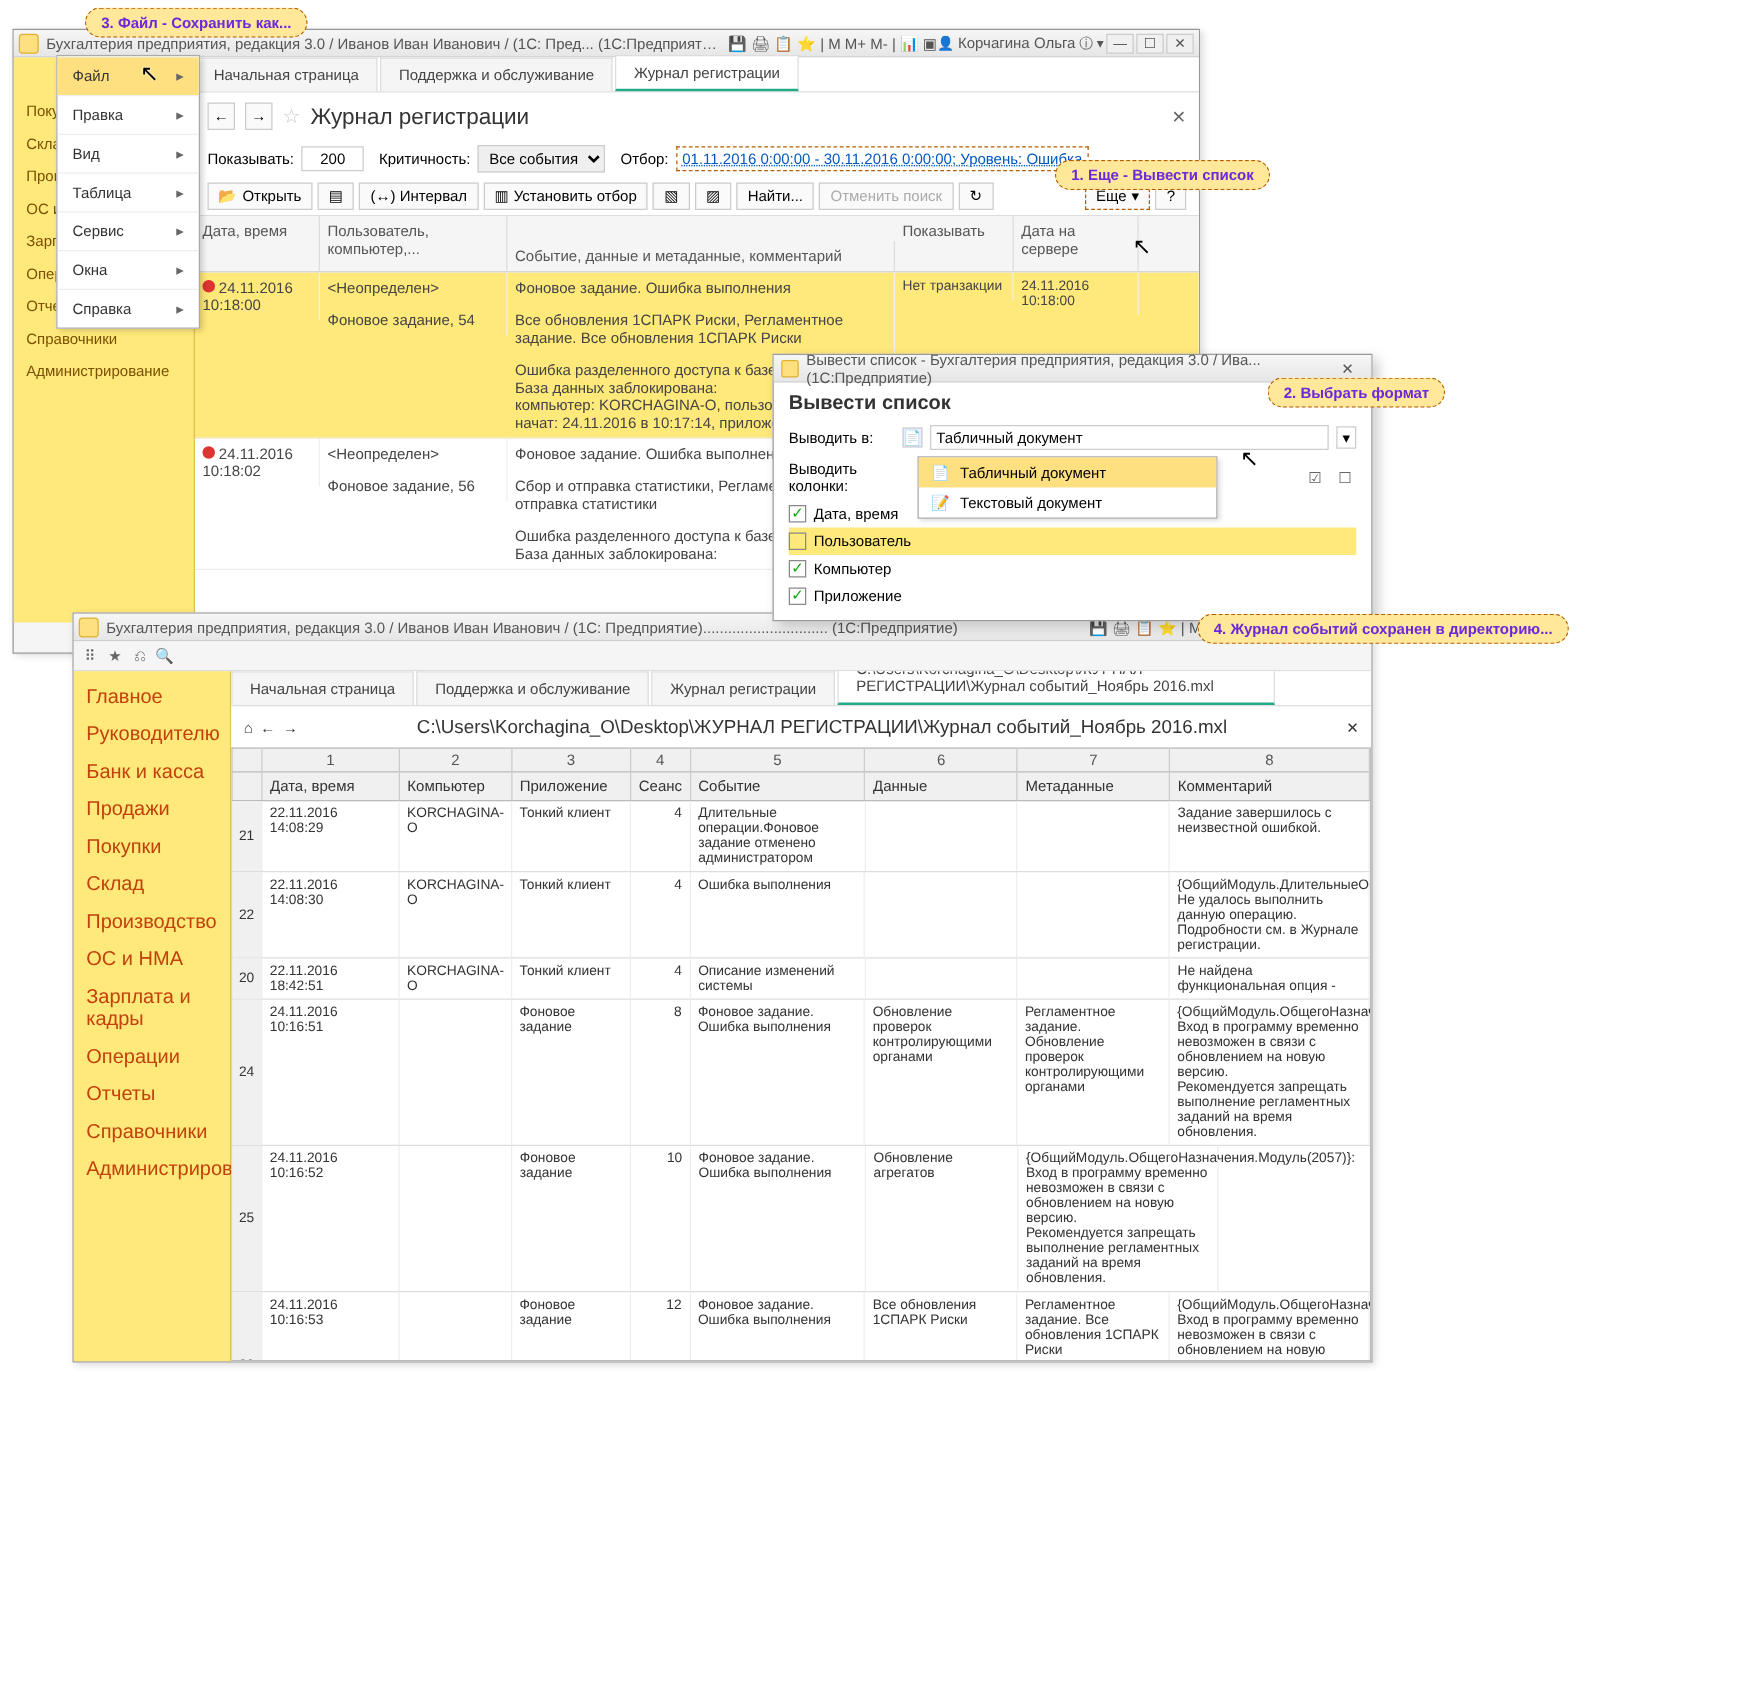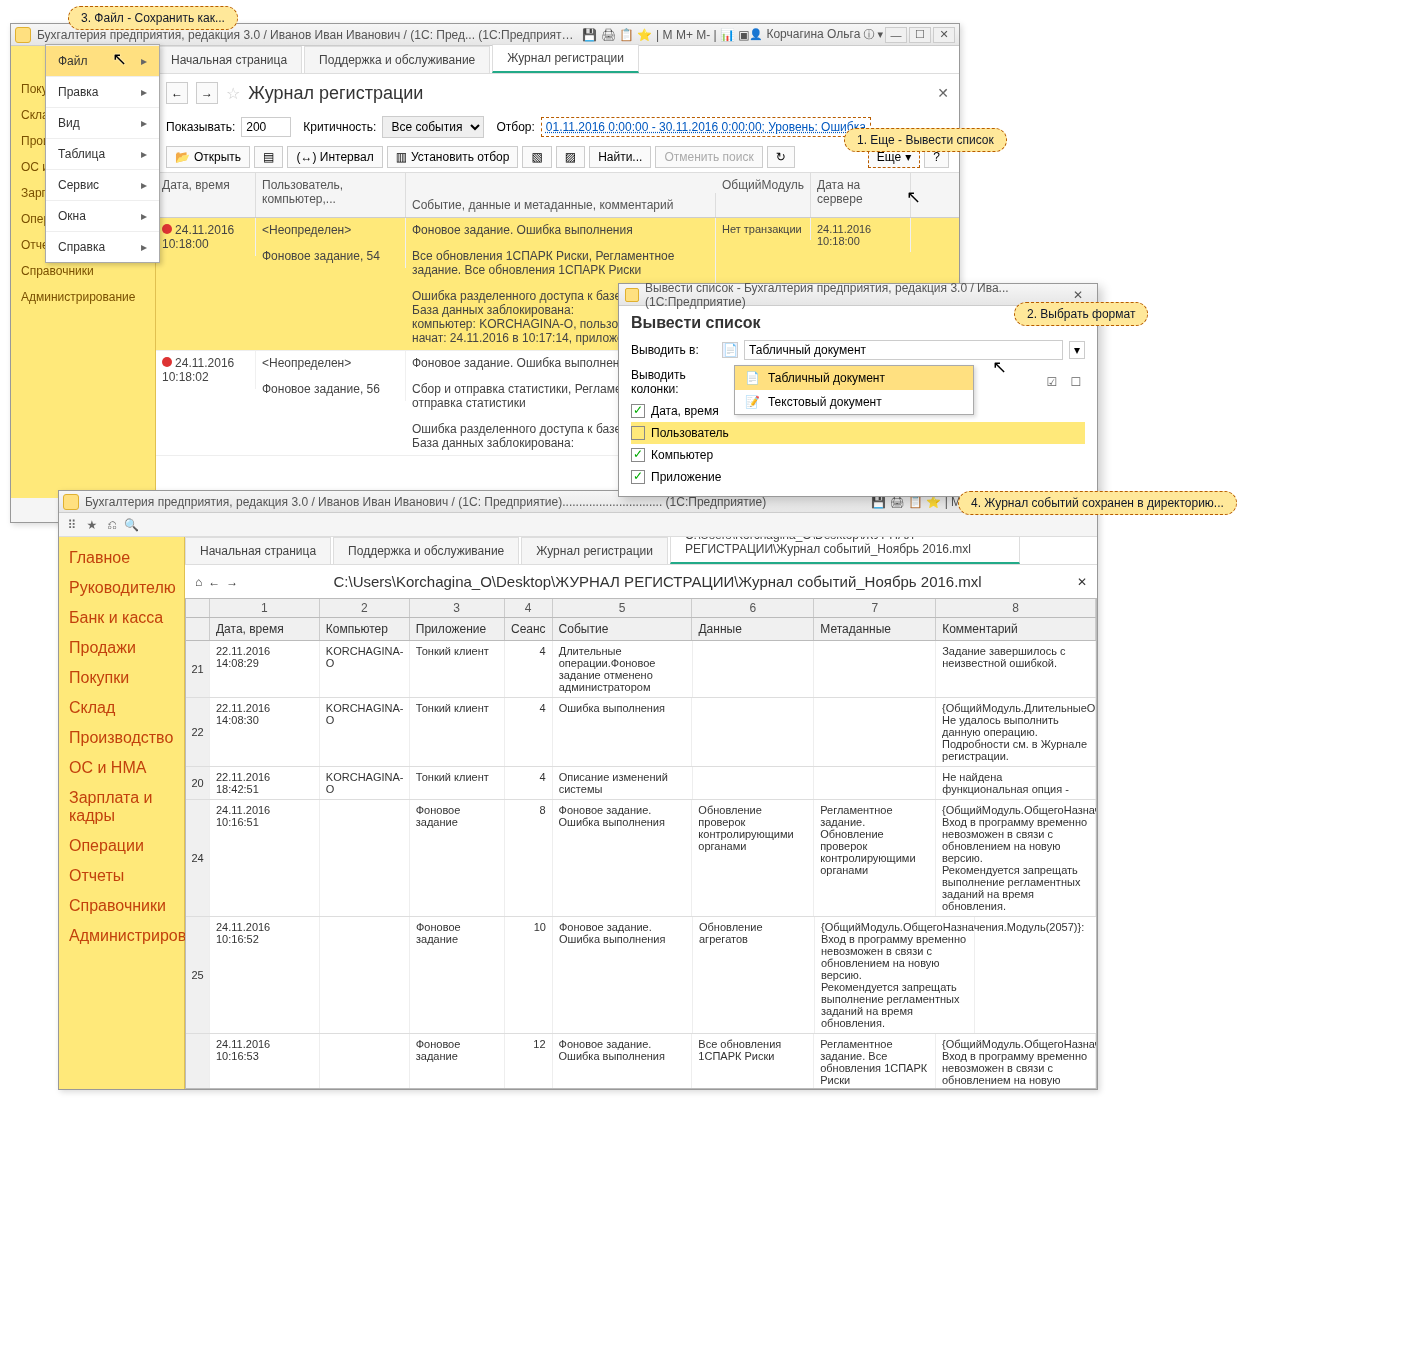--- a/index.html
+++ b/index.html
@@ -5,38 +5,38 @@
 * { box-sizing: border-box; margin: 0; padding: 0; font-family: Arial, sans-serif; font-size: 12px; }
 body { background: #fff; width: 1401px; height: 1355px; position: relative; }
 .window { position: absolute; border: 1px solid #999; background: #f5f5f5; box-shadow: 2px 2px 6px rgba(0,0,0,0.15); }
 .titlebar { display:flex; align-items:center; height:22px; background:linear-gradient(#f6f6f6,#e6e6e6); border-bottom:1px solid #ccc; padding:0 4px; font-size:11px; color:#555; }
 .titlebar .app-icon{width:16px;height:16px;border:1px solid #e0b030;background:#ffe080;border-radius:3px;margin-right:6px;}
 .titlebar .title-text{flex:1;white-space:nowrap;overflow:hidden;text-overflow:ellipsis;}
 .titlebar .win-btn{width:22px;height:16px;border:1px solid #ccc;background:#f0f0f0;margin-left:2px;display:flex;align-items:center;justify-content:center;font-size:11px;cursor:pointer;color:#555;}
 .toolbar-row{display:flex;align-items:center;height:24px;padding:0 4px;gap:2px;border-bottom:1px solid #ddd;background:#f5f5f5;}
 .toolbar-btn{width:18px;height:18px;border:1px solid transparent;display:flex;align-items:center;justify-content:center;font-size:12px;color:#666;cursor:pointer;}
 .user-label{margin-left:auto;color:#555;font-size:11px;}
-.callout{position:absolute;border:1.5px dashed #b85c00;background:#ffe89a;border-radius:12px;padding:4px 12px;color:#0f172a;font-weight:normal;font-size:12px;z-index:1000;}
+.callout{position:absolute;border:1.5px dashed #b85c00;background:#ffe89a;border-radius:12px;padding:4px 12px;color:#6d28d9;font-weight:bold;font-size:12px;z-index:1000;}
 
 
 .w1{left:10px;top:23px;width:950px;height:500px;}
 .w1 .layout{display:flex;height:calc(100% - 46px);}
 .w1 .sidebar{width:145px;background:#ffe97a;border-right:1px solid #e0c050;padding:6px 0;}
 .w1 .sidebar div{padding:6px 10px;color:#7a5000;font-size:12px;cursor:pointer;}
 .w1 .content{flex:1;background:#fff;display:flex;flex-direction:column;}
 .w1 .tabs{display:flex;border-bottom:1px solid #ddd;height:28px;align-items:flex-end;}
 .w1 .tab{padding:6px 14px;border:1px solid #ddd;border-bottom:none;margin-right:2px;background:#f5f5f5;font-size:12px;color:#444;cursor:pointer;}
 .w1 .tab.active{background:#fff;border-bottom:2px solid #2a8;}
 .w1 .page-head{display:flex;align-items:center;padding:8px 10px;gap:8px;}
 .w1 .page-title{font-size:18px;color:#333;}
 .w1 .nav-btn{width:22px;height:22px;border:1px solid #ccc;background:#fafafa;display:flex;align-items:center;justify-content:center;cursor:pointer;}
 .w1 .star{color:#ccc;font-size:16px;}
 .w1 .close-x{margin-left:auto;font-size:14px;color:#666;cursor:pointer;}
 .w1 .filter-row{display:flex;align-items:center;gap:6px;padding:4px 10px;font-size:12px;}
-.w1 .filter-row input[type=text]{border:1px solid #ccc;padding:2px 4px;width:50px;text-align:left;}
+.w1 .filter-row input[type=text]{border:1px solid #ccc;padding:2px 4px;width:50px;text-align:center;}
 .w1 .filter-row select{border:1px solid #ccc;padding:2px 4px;}
 .w1 .filter-link{color:#0058c0;text-decoration:underline dotted;border:1.5px dashed #b85c00;padding:2px 4px;cursor:pointer;}
 .w1 .actions-row{display:flex;align-items:center;gap:4px;padding:4px 10px;border-bottom:1px solid #ddd;}
 .w1 .act-btn{border:1px solid #ccc;background:#fafafa;padding:3px 8px;font-size:12px;cursor:pointer;display:flex;align-items:center;gap:4px;}
 .w1 .act-btn.more{border:1.5px dashed #b85c00;}
 .w1 .grid-headers{display:flex;border-bottom:1px solid #ccc;background:#f5f5f5;font-size:11px;color:#555;}
 .w1 .grid-headers div{padding:5px 6px;border-right:1px solid #ddd;}
 .w1 .grid-body{overflow:auto;flex:1;}
 .w1 .grid-row{display:flex;border-bottom:1px solid #eee;}
 .w1 .grid-row.hl{background:#ffe97a;}
@@ -157,21 +157,21 @@
         <span class="act-btn" style="color:#aaa;">Отменить поиск</span>
         <span class="act-btn">↻</span>
         <span style="flex:1;"></span>
         <span class="act-btn more"><span>Еще</span> ▾</span>
         <span class="act-btn">?</span>
       </div>
       <div class="grid-headers">
         <div style="width:100px;">Дата, время</div>
         <div style="width:150px;">Пользователь, компьютер,...</div>
         <div style="width:310px;margin-top:20px;">Событие, данные и метаданные, комментарий</div>
-        <div style="width:95px;">ОбщийМодуль</div>
+        <div style="width:95px;">Показывать</div>
         <div style="width:100px;">Дата на сервере</div>
       </div>
       <div class="grid-body">
         <div class="grid-row hl" style="align-items:flex-start;">
           <div style="width:100px;"><span class="status-dot"></span> <span>24.11.2016 10:18:00</span></div>
           <div style="width:150px;"><span>&lt;Неопределен&gt;</span><br><br><span>Фоновое задание, 54</span></div>
           <div style="width:310px;"><span>Фоновое задание. Ошибка выполнения</span><br><br><span>Все обновления 1СПАРК Риски, Регламентное задание. Все обновления 1СПАРК Риски</span><br><br><span style="white-space:pre-line;">Ошибка разделенного доступа к базе данных.
 База данных заблокирована:
 компьютер: KORCHAGINA-O, пользователь, сеанс 4, начат: 24.11.2016 в 10:17:14, приложение</span></div>
           <div style="width:95px;">Нет транзакции</div>

